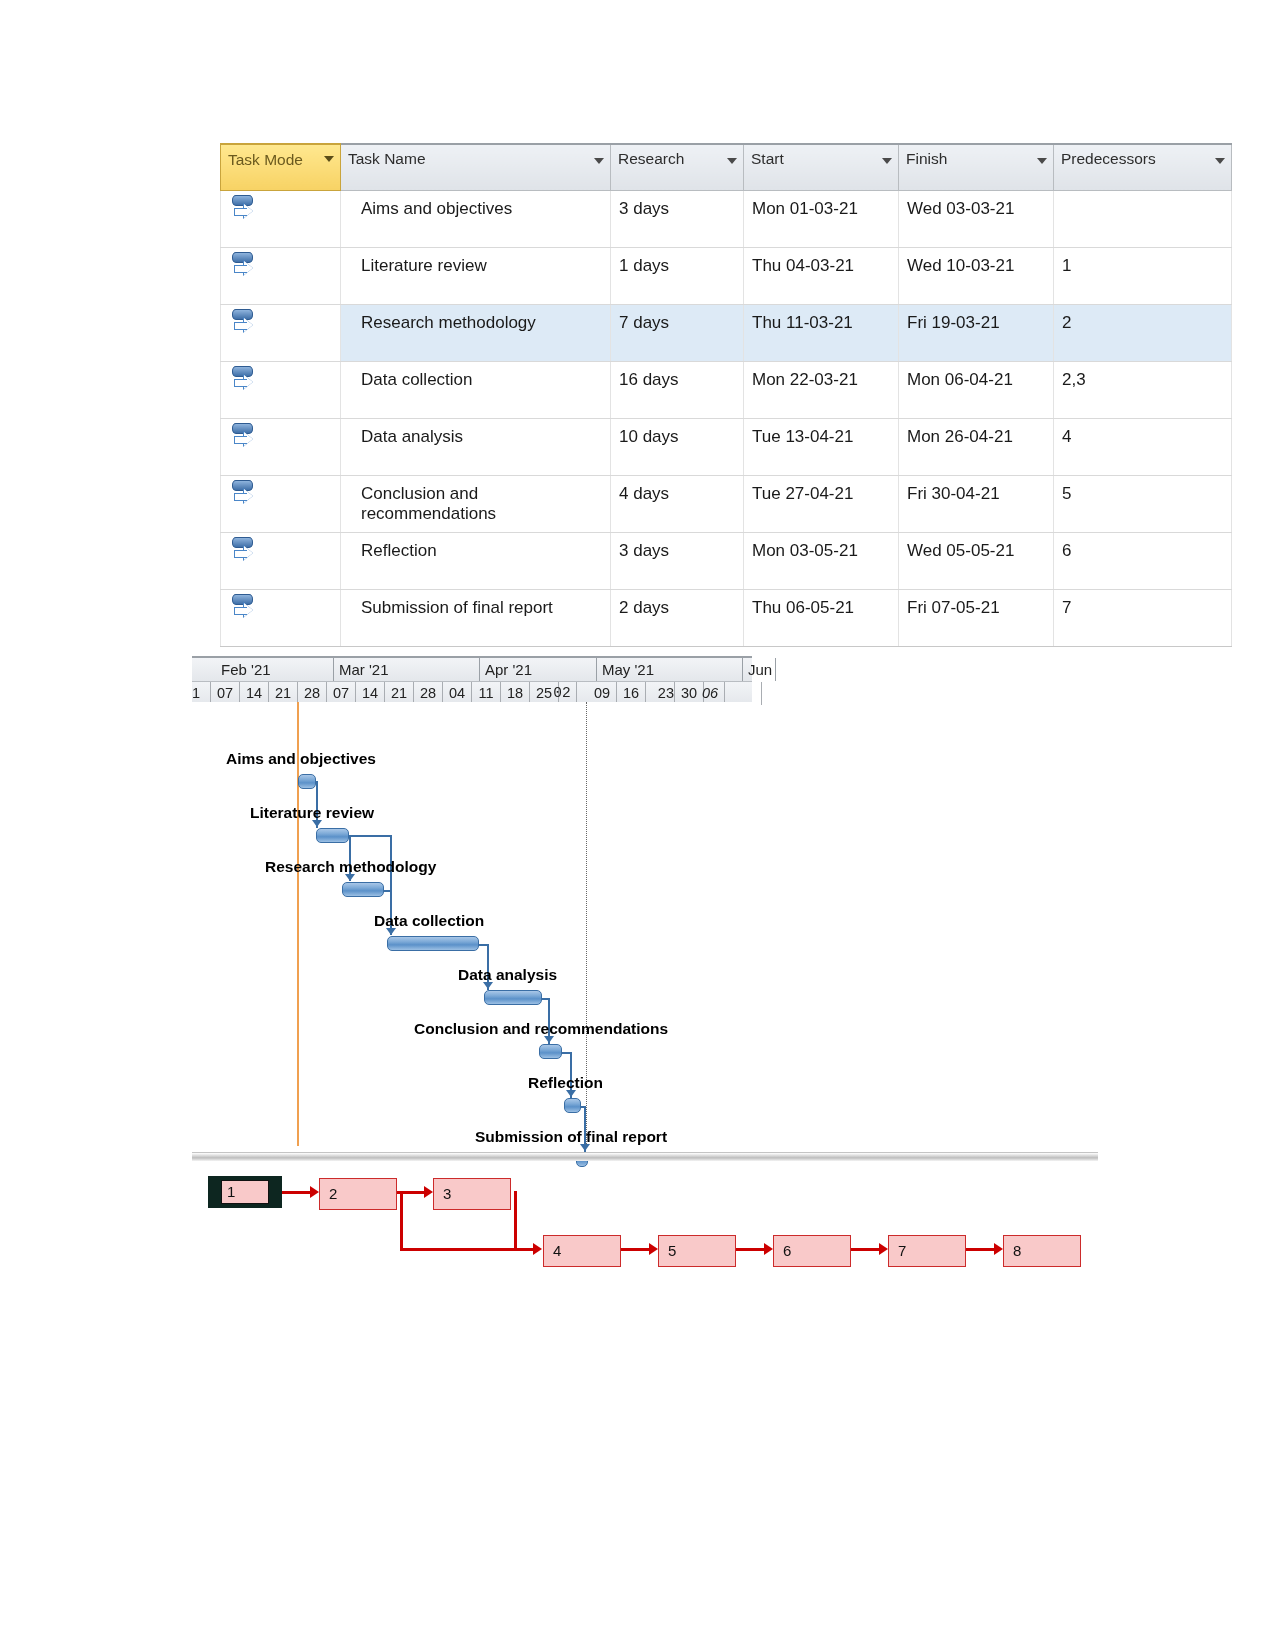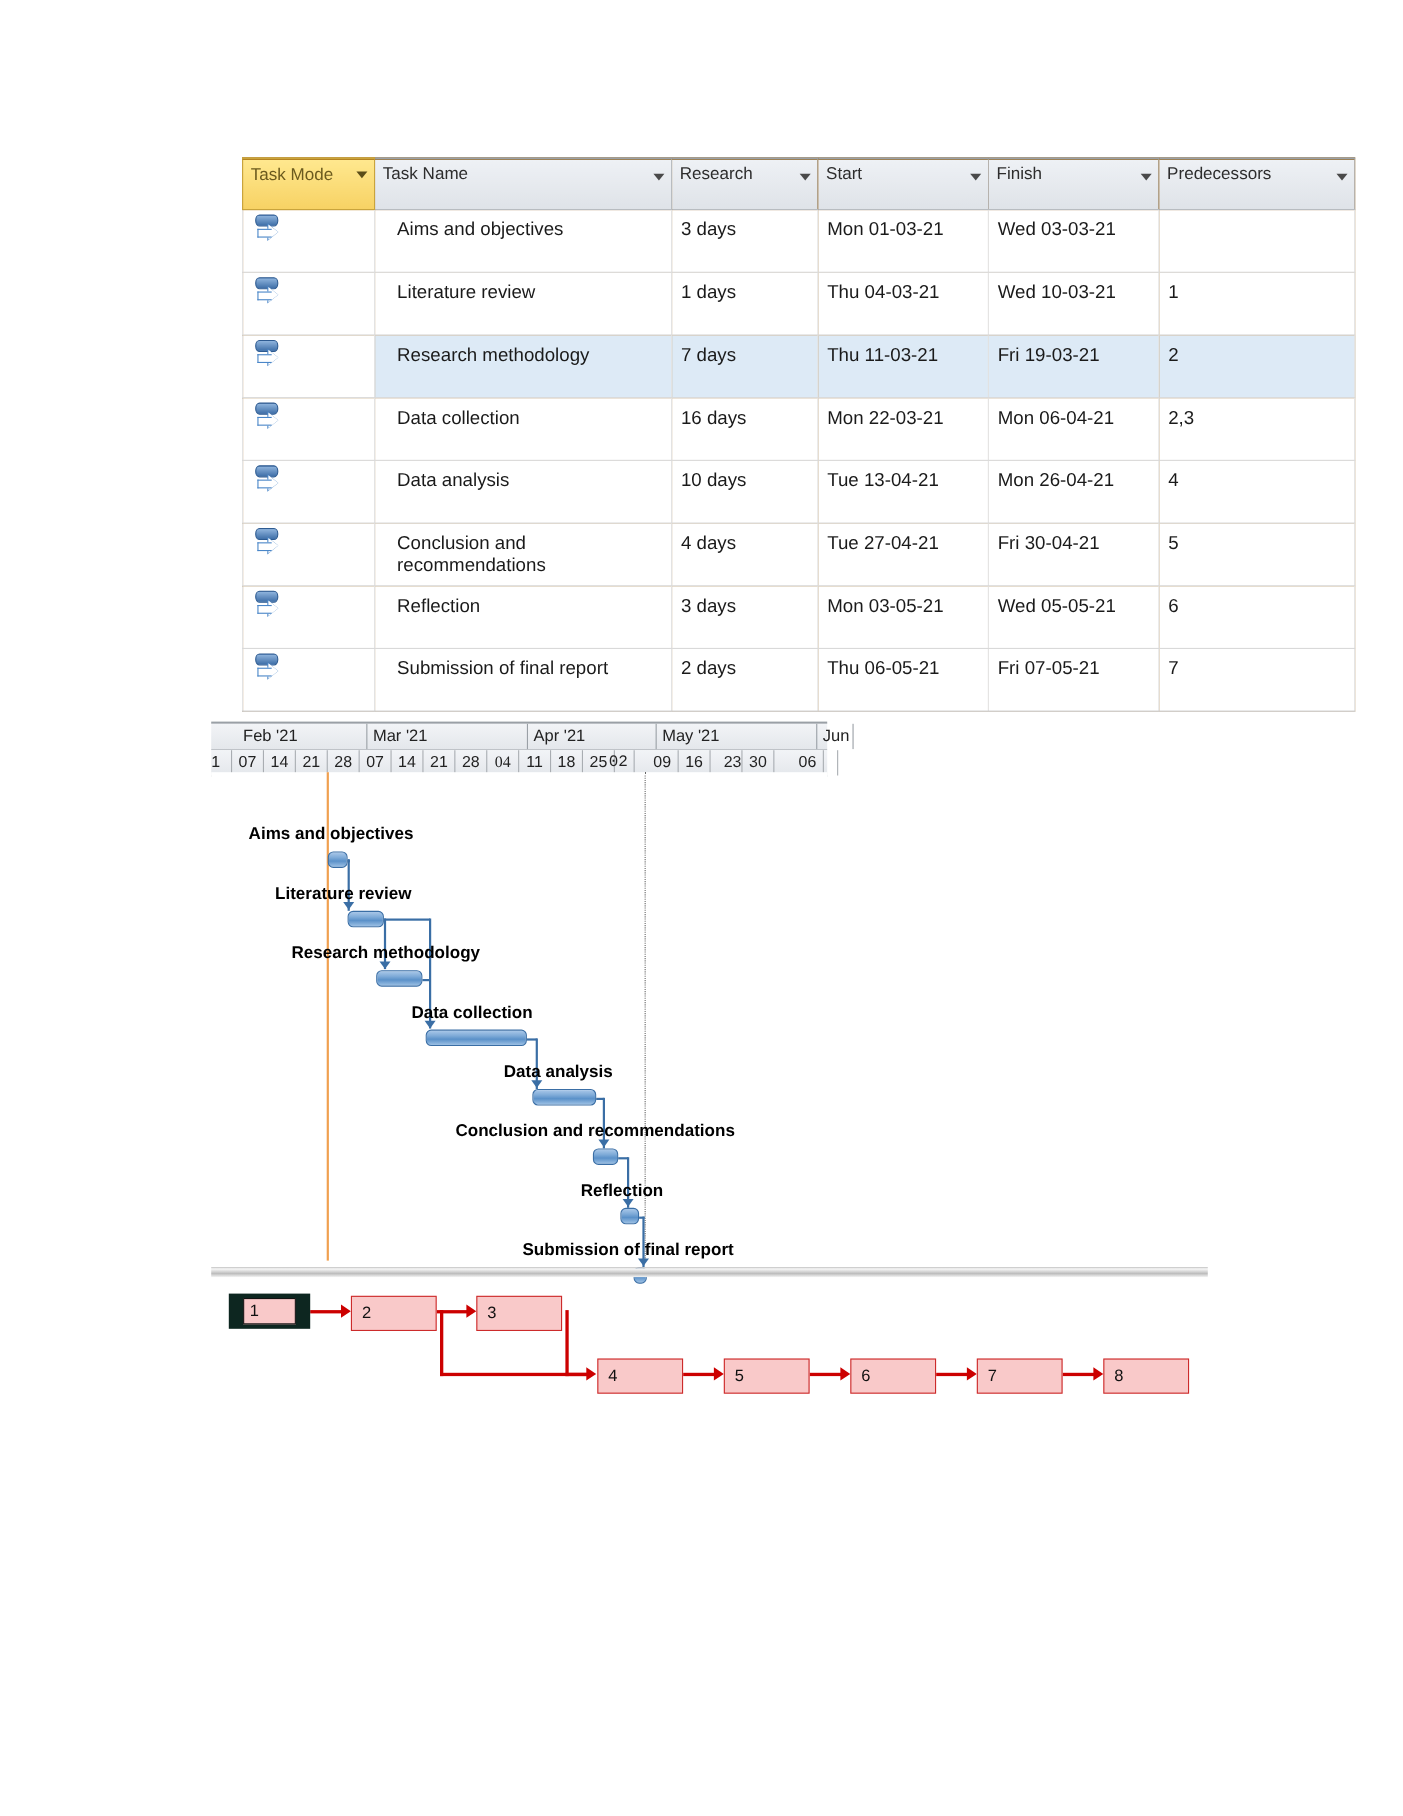--- a/index.html
+++ b/index.html
@@ -375,30 +375,30 @@
     <div class="week-row">
         <div class="week-cell" style="left: -10px;">1</div>
         <div class="week-cell" style="left: 19px;">07</div>
         <div class="week-cell" style="left: 48px;">14</div>
         <div class="week-cell" style="left: 77px;">21</div>
         <div class="week-cell" style="left: 106px;">28</div>
         <div class="week-cell" style="left: 135px;">07</div>
         <div class="week-cell" style="left: 164px;">14</div>
         <div class="week-cell" style="left: 193px;">21</div>
         <div class="week-cell" style="left: 222px;">28</div>
-        <div class="week-cell" style="left: 251px; font-family: Liberation Serif, serif;">04</div>
+        <div class="week-cell" style="left: 251px;">04</div>
         <div class="week-cell" style="left: 280px;">11</div>
         <div class="week-cell" style="left: 309px;">18</div>
         <div class="week-cell" style="left: 338px;">25</div>
         <div class="week-cell" style="left: 356px; font-family: Liberation Mono, monospace;">02</div>
         <div class="week-cell" style="left: 396px;">09</div>
         <div class="week-cell" style="left: 425px;">16</div>
         <div class="week-cell" style="left: 454px; text-align: right;">23</div>
         <div class="week-cell" style="left: 483px;">30</div>
-        <div class="week-cell" style="left: 528px;">06</div>
+        <div class="week-cell" style="left: 504px; font-style: italic;">06</div>
         <div class="week-cell" style="left: 541px;"></div>
       </div>
   </div>
   <div class="gantt-body">
     <div class="vline-orange" style="left: 105px;"></div>
     <div class="vline-dotted" style="left: 394px;"></div>
 
     <div class="link link-v" style="left:124px;top:80px;height:46px;"></div>
     <div class="link link-h" style="left:124px;top:80px;width:1.5px;"></div>
     <div class="link link-h" style="left:124px;top:79px;width:2px;"></div>

